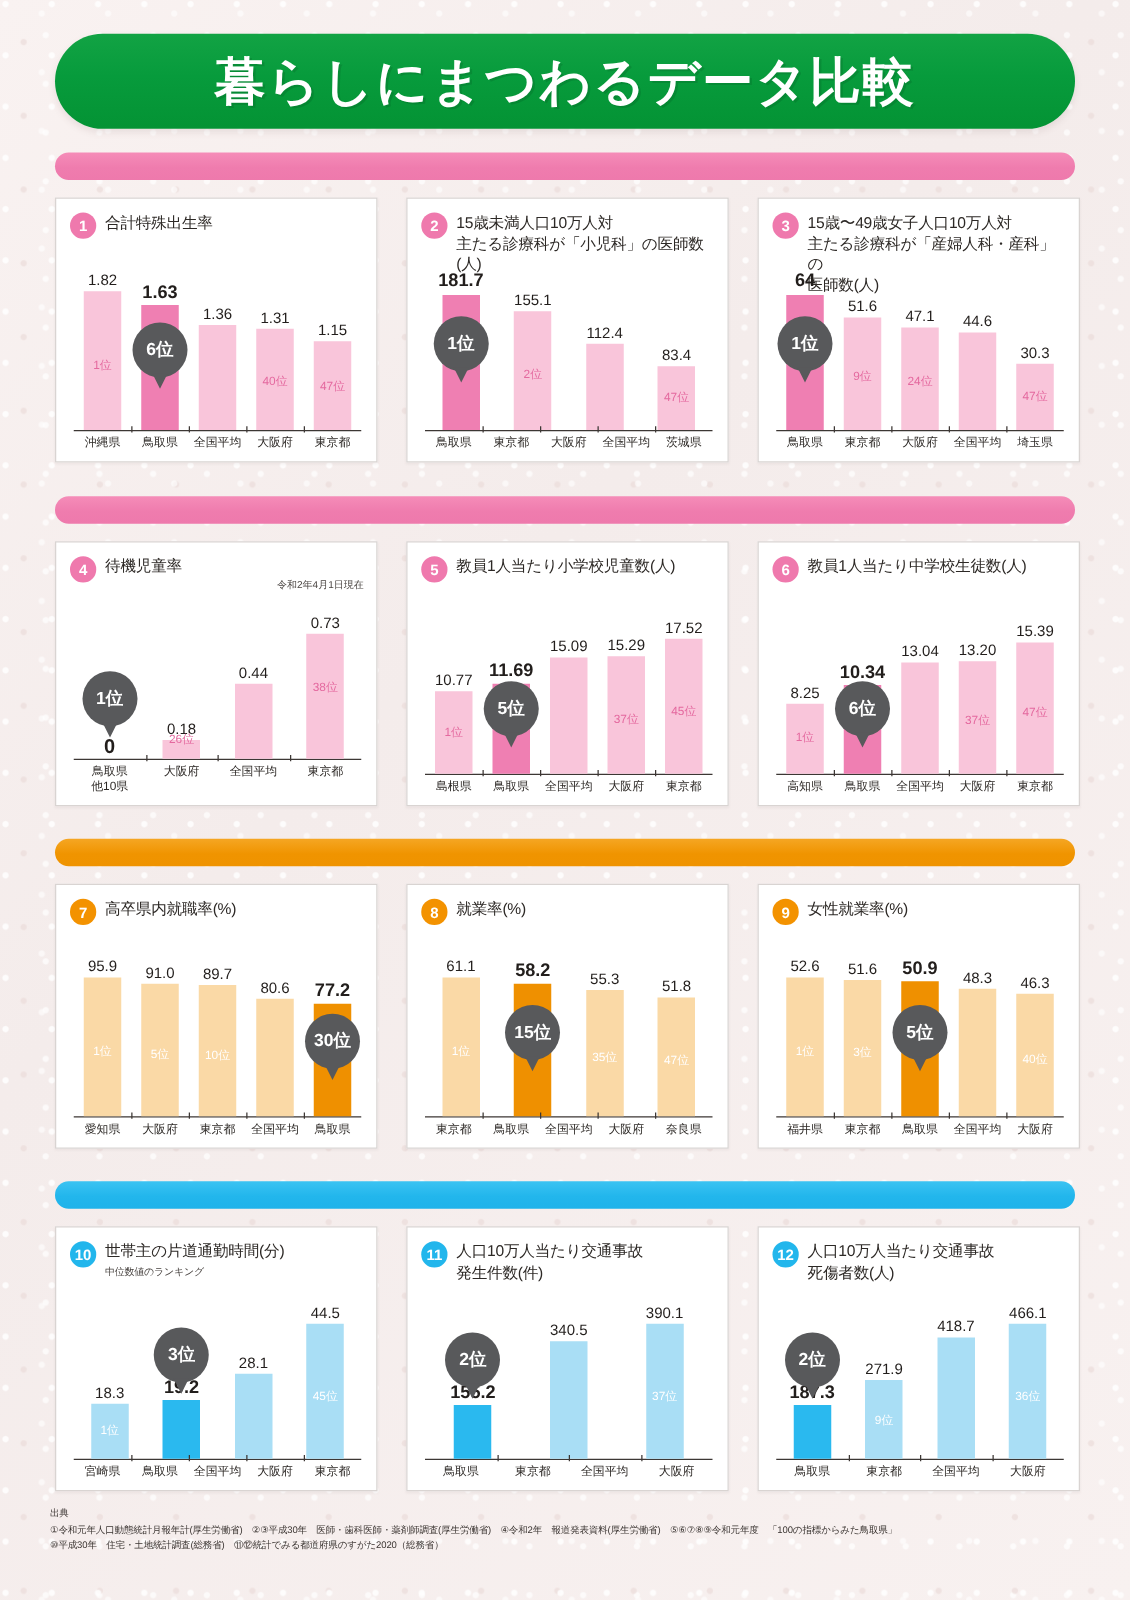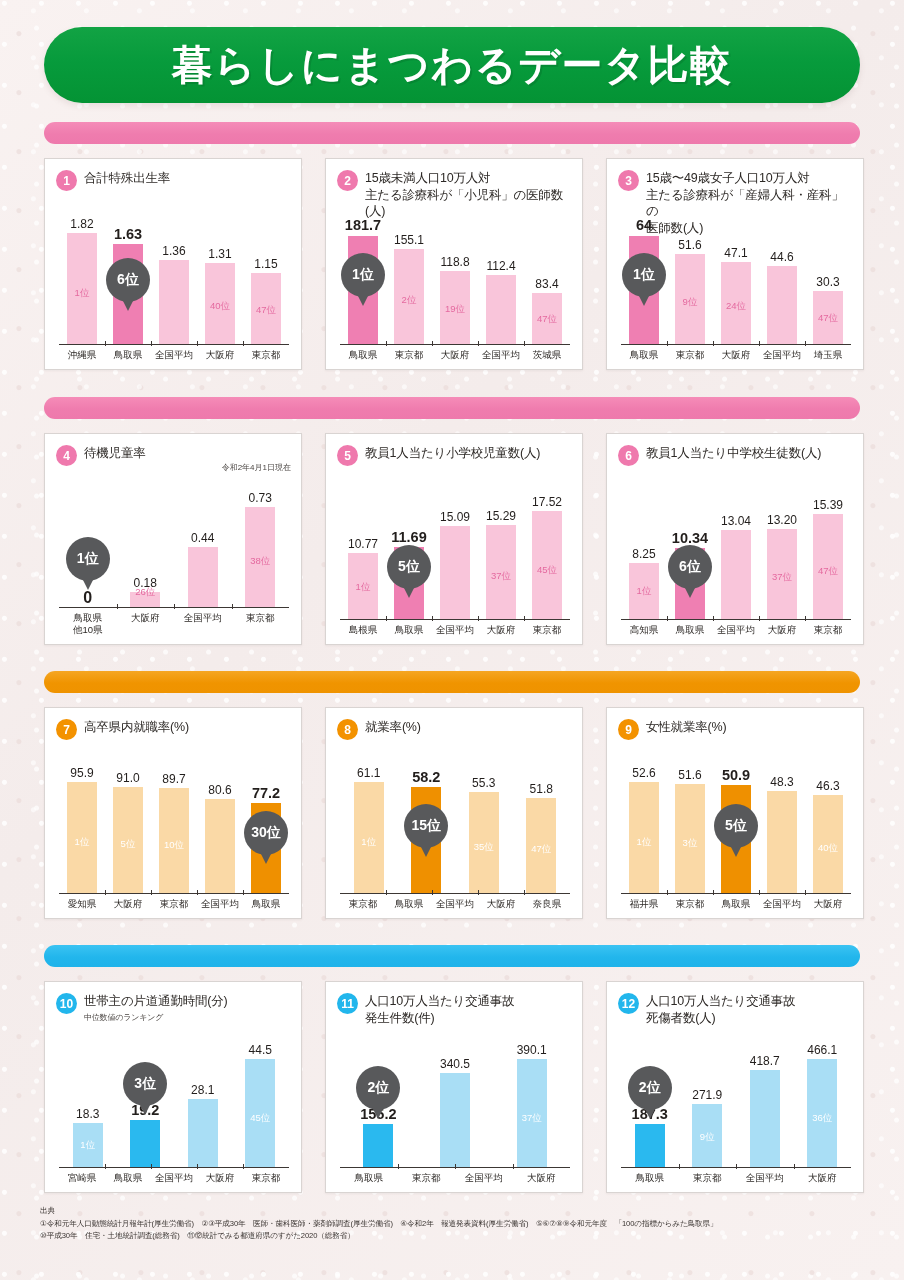--- a/index.html
+++ b/index.html
@@ -260,26 +260,20 @@
               <div class="bar pink hl" style="height: 112px;"></div>
               <div class="pin" style="bottom: 47px;">1位</div>
             </div>
             <div class="col">
               <div class="val">155.1</div>
               <div class="bar pink" style="height: 95px;">
                 <div class="rank-in pink" style="bottom: 40px;">2位</div>
               </div>
             </div>
             <div class="col">
-              <div class="val">118.8</div>
-              <div class="bar pink" style="height: 73px;">
-                <div class="rank-in pink" style="bottom: 31px;">19位</div>
-              </div>
-            </div>
-            <div class="col">
               <div class="val">112.4</div>
               <div class="bar pink" style="height: 69px;"></div>
             </div>
             <div class="col">
               <div class="val">83.4</div>
               <div class="bar pink" style="height: 51px;">
                 <div class="rank-in pink" style="bottom: 21px;">47位</div>
               </div>
             </div>
           </div>
@@ -362,21 +356,21 @@
                 <div class="rank-in pink" style="bottom: 11px;">26位</div>
               </div>
             </div>
             <div class="col">
               <div class="val">0.44</div>
               <div class="bar pink" style="height: 60px;"></div>
             </div>
             <div class="col">
               <div class="val">0.73</div>
               <div class="bar pink" style="height: 100px;">
-                <div class="rank-in pink" style="bottom: 42px;">38位</div>
+                <div class="rank-in pink" style="bottom: 52px;">38位</div>
               </div>
             </div>
           </div>
           <div class="axis"></div>
           <div class="labels">
             <div class="lab">鳥取県<br>他10県</div>
             <div class="lab">大阪府</div>
             <div class="lab">全国平均</div>
             <div class="lab">東京都</div>
           </div>

